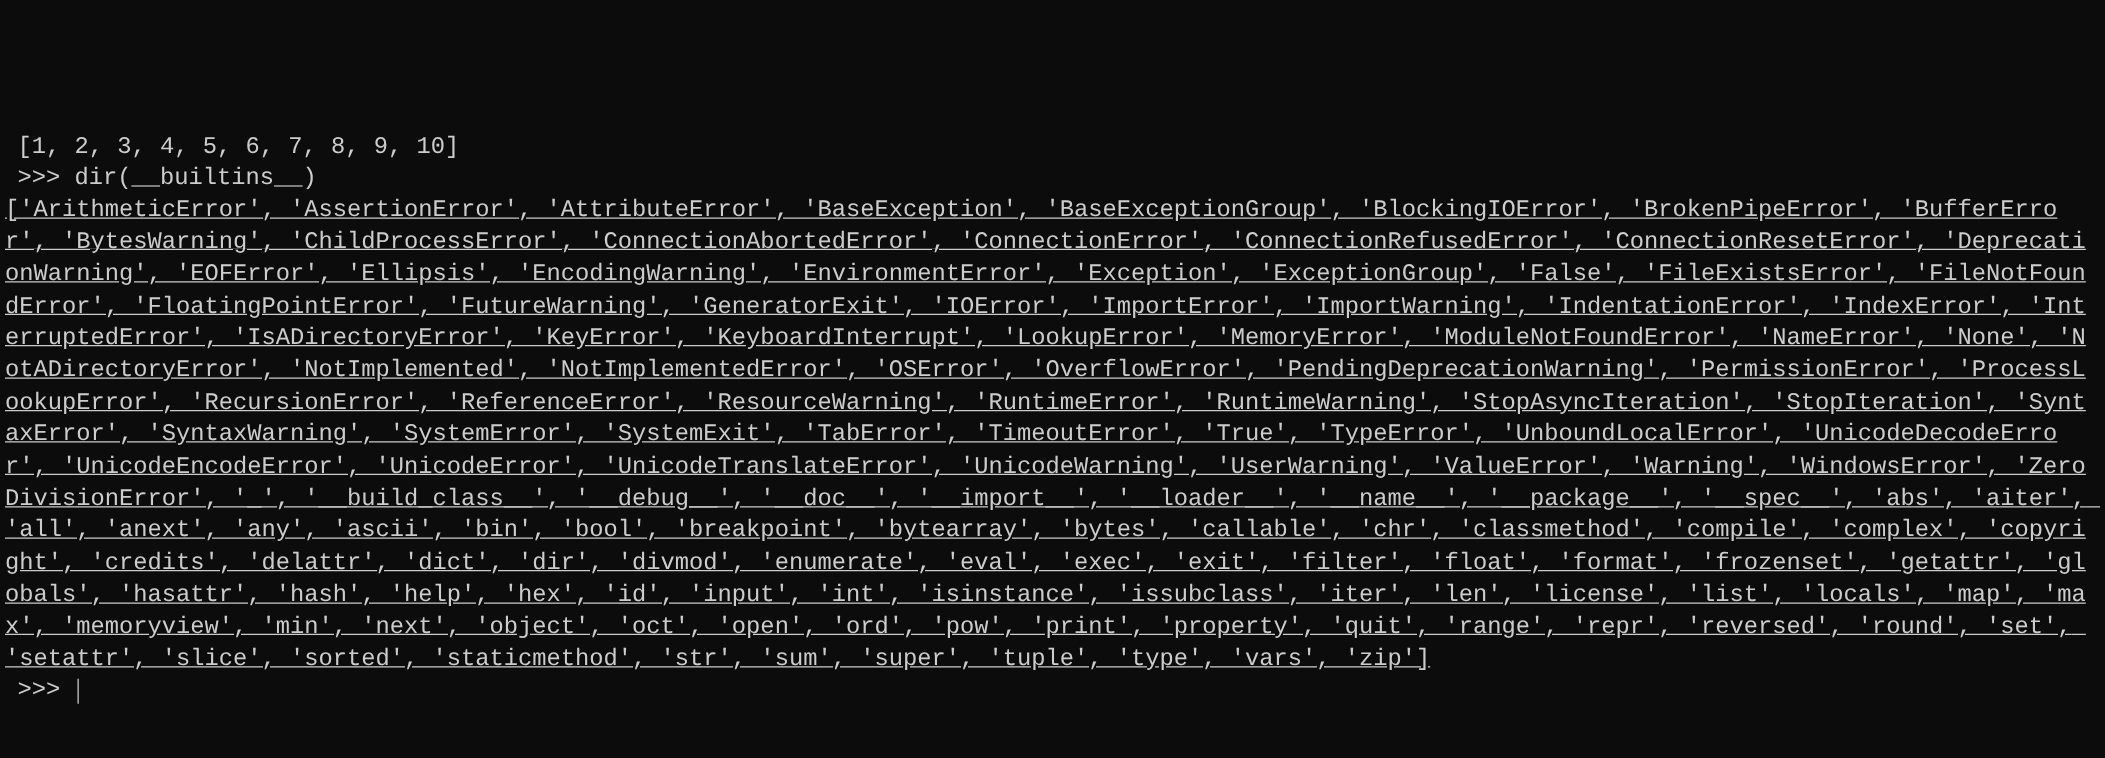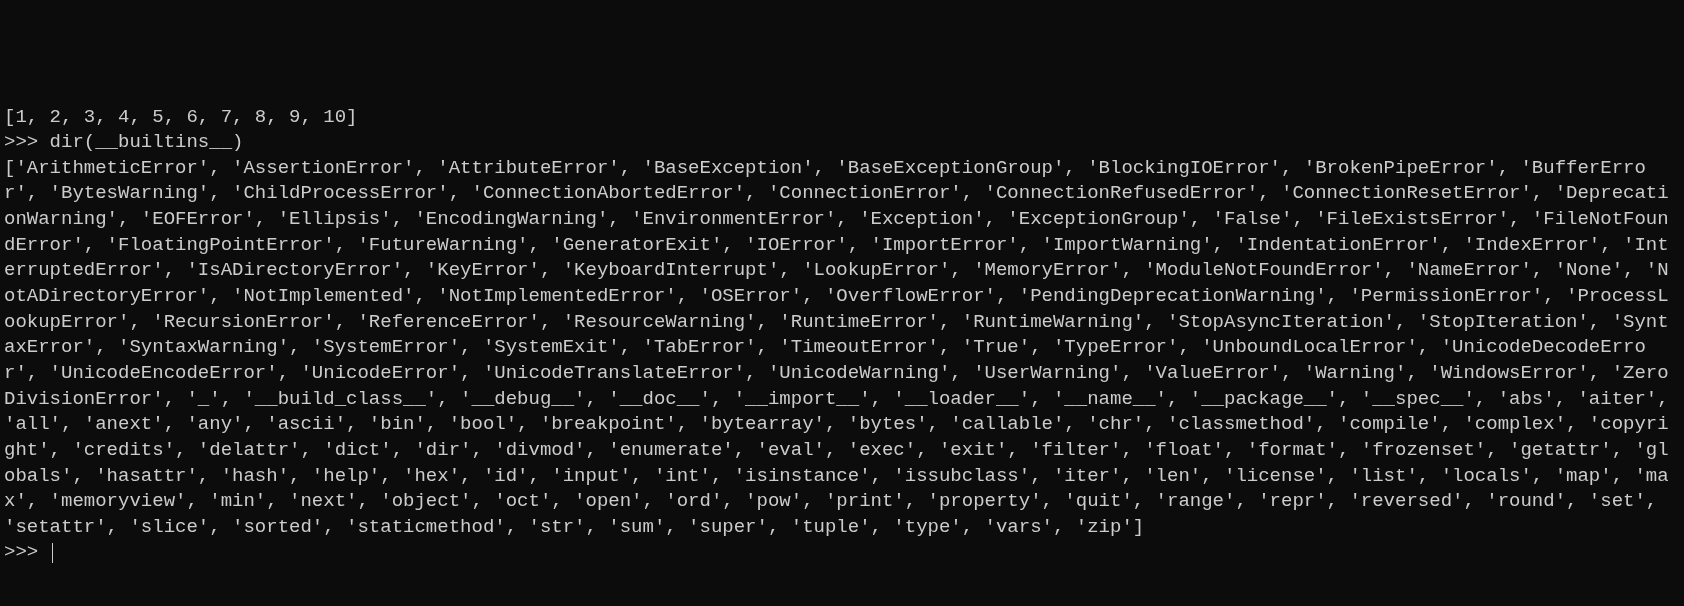--- a/index.html
+++ b/index.html
@@ -20,38 +20,40 @@
       white-space: pre-wrap;
       word-wrap: break-word;
     }
     .terminal {
       padding: 2px 4px;
       width: 100%;
       height: 100%;
     }
     .line {
       display: block;
+      margin-left: 10px;
     }
     .prompt {
       color: #cccccc;
     }
     .cursor {
       display: inline-block;
       width: 1px;
       height: 1.1em;
       background-color: #cccccc;
       vertical-align: text-bottom;
       margin-left: 2px;
       animation: blink 1s step-end infinite;
     }
     @keyframes blink {
       50% { opacity: 0; }
     }
     .output {
       word-break: break-all;
+      text-decoration: underline;
     }
   </style>
 </head>
 <body>
 
 
 
 <div class="terminal"><span class="line">[1, 2, 3, 4, 5, 6, 7, 8, 9, 10]</span><span class="line"><span class="prompt">&gt;&gt;&gt; </span><span>dir(__builtins__)</span></span><span class="output">['ArithmeticError', 'AssertionError', 'AttributeError', 'BaseException', 'BaseExceptionGroup', 'BlockingIOError', 'BrokenPipeError', 'BufferError', 'BytesWarning', 'ChildProcessError', 'ConnectionAbortedError', 'ConnectionError', 'ConnectionRefusedError', 'ConnectionResetError', 'DeprecationWarning', 'EOFError', 'Ellipsis', 'EncodingWarning', 'EnvironmentError', 'Exception', 'ExceptionGroup', 'False', 'FileExistsError', 'FileNotFoundError', 'FloatingPointError', 'FutureWarning', 'GeneratorExit', 'IOError', 'ImportError', 'ImportWarning', 'IndentationError', 'IndexError', 'InterruptedError', 'IsADirectoryError', 'KeyError', 'KeyboardInterrupt', 'LookupError', 'MemoryError', 'ModuleNotFoundError', 'NameError', 'None', 'NotADirectoryError', 'NotImplemented', 'NotImplementedError', 'OSError', 'OverflowError', 'PendingDeprecationWarning', 'PermissionError', 'ProcessLookupError', 'RecursionError', 'ReferenceError', 'ResourceWarning', 'RuntimeError', 'RuntimeWarning', 'StopAsyncIteration', 'StopIteration', 'SyntaxError', 'SyntaxWarning', 'SystemError', 'SystemExit', 'TabError', 'TimeoutError', 'True', 'TypeError', 'UnboundLocalError', 'UnicodeDecodeError', 'UnicodeEncodeError', 'UnicodeError', 'UnicodeTranslateError', 'UnicodeWarning', 'UserWarning', 'ValueError', 'Warning', 'WindowsError', 'ZeroDivisionError', '_', '__build_class__', '__debug__', '__doc__', '__import__', '__loader__', '__name__', '__package__', '__spec__', 'abs', 'aiter', 'all', 'anext', 'any', 'ascii', 'bin', 'bool', 'breakpoint', 'bytearray', 'bytes', 'callable', 'chr', 'classmethod', 'compile', 'complex', 'copyright', 'credits', 'delattr', 'dict', 'dir', 'divmod', 'enumerate', 'eval', 'exec', 'exit', 'filter', 'float', 'format', 'frozenset', 'getattr', 'globals', 'hasattr', 'hash', 'help', 'hex', 'id', 'input', 'int', 'isinstance', 'issubclass', 'iter', 'len', 'license', 'list', 'locals', 'map', 'max', 'memoryview', 'min', 'next', 'object', 'oct', 'open', 'ord', 'pow', 'print', 'property', 'quit', 'range', 'repr', 'reversed', 'round', 'set', 'setattr', 'slice', 'sorted', 'staticmethod', 'str', 'sum', 'super', 'tuple', 'type', 'vars', 'zip']</span>
 <span class="line"><span class="prompt">&gt;&gt;&gt; </span><span class="cursor"></span></span></div>
 

